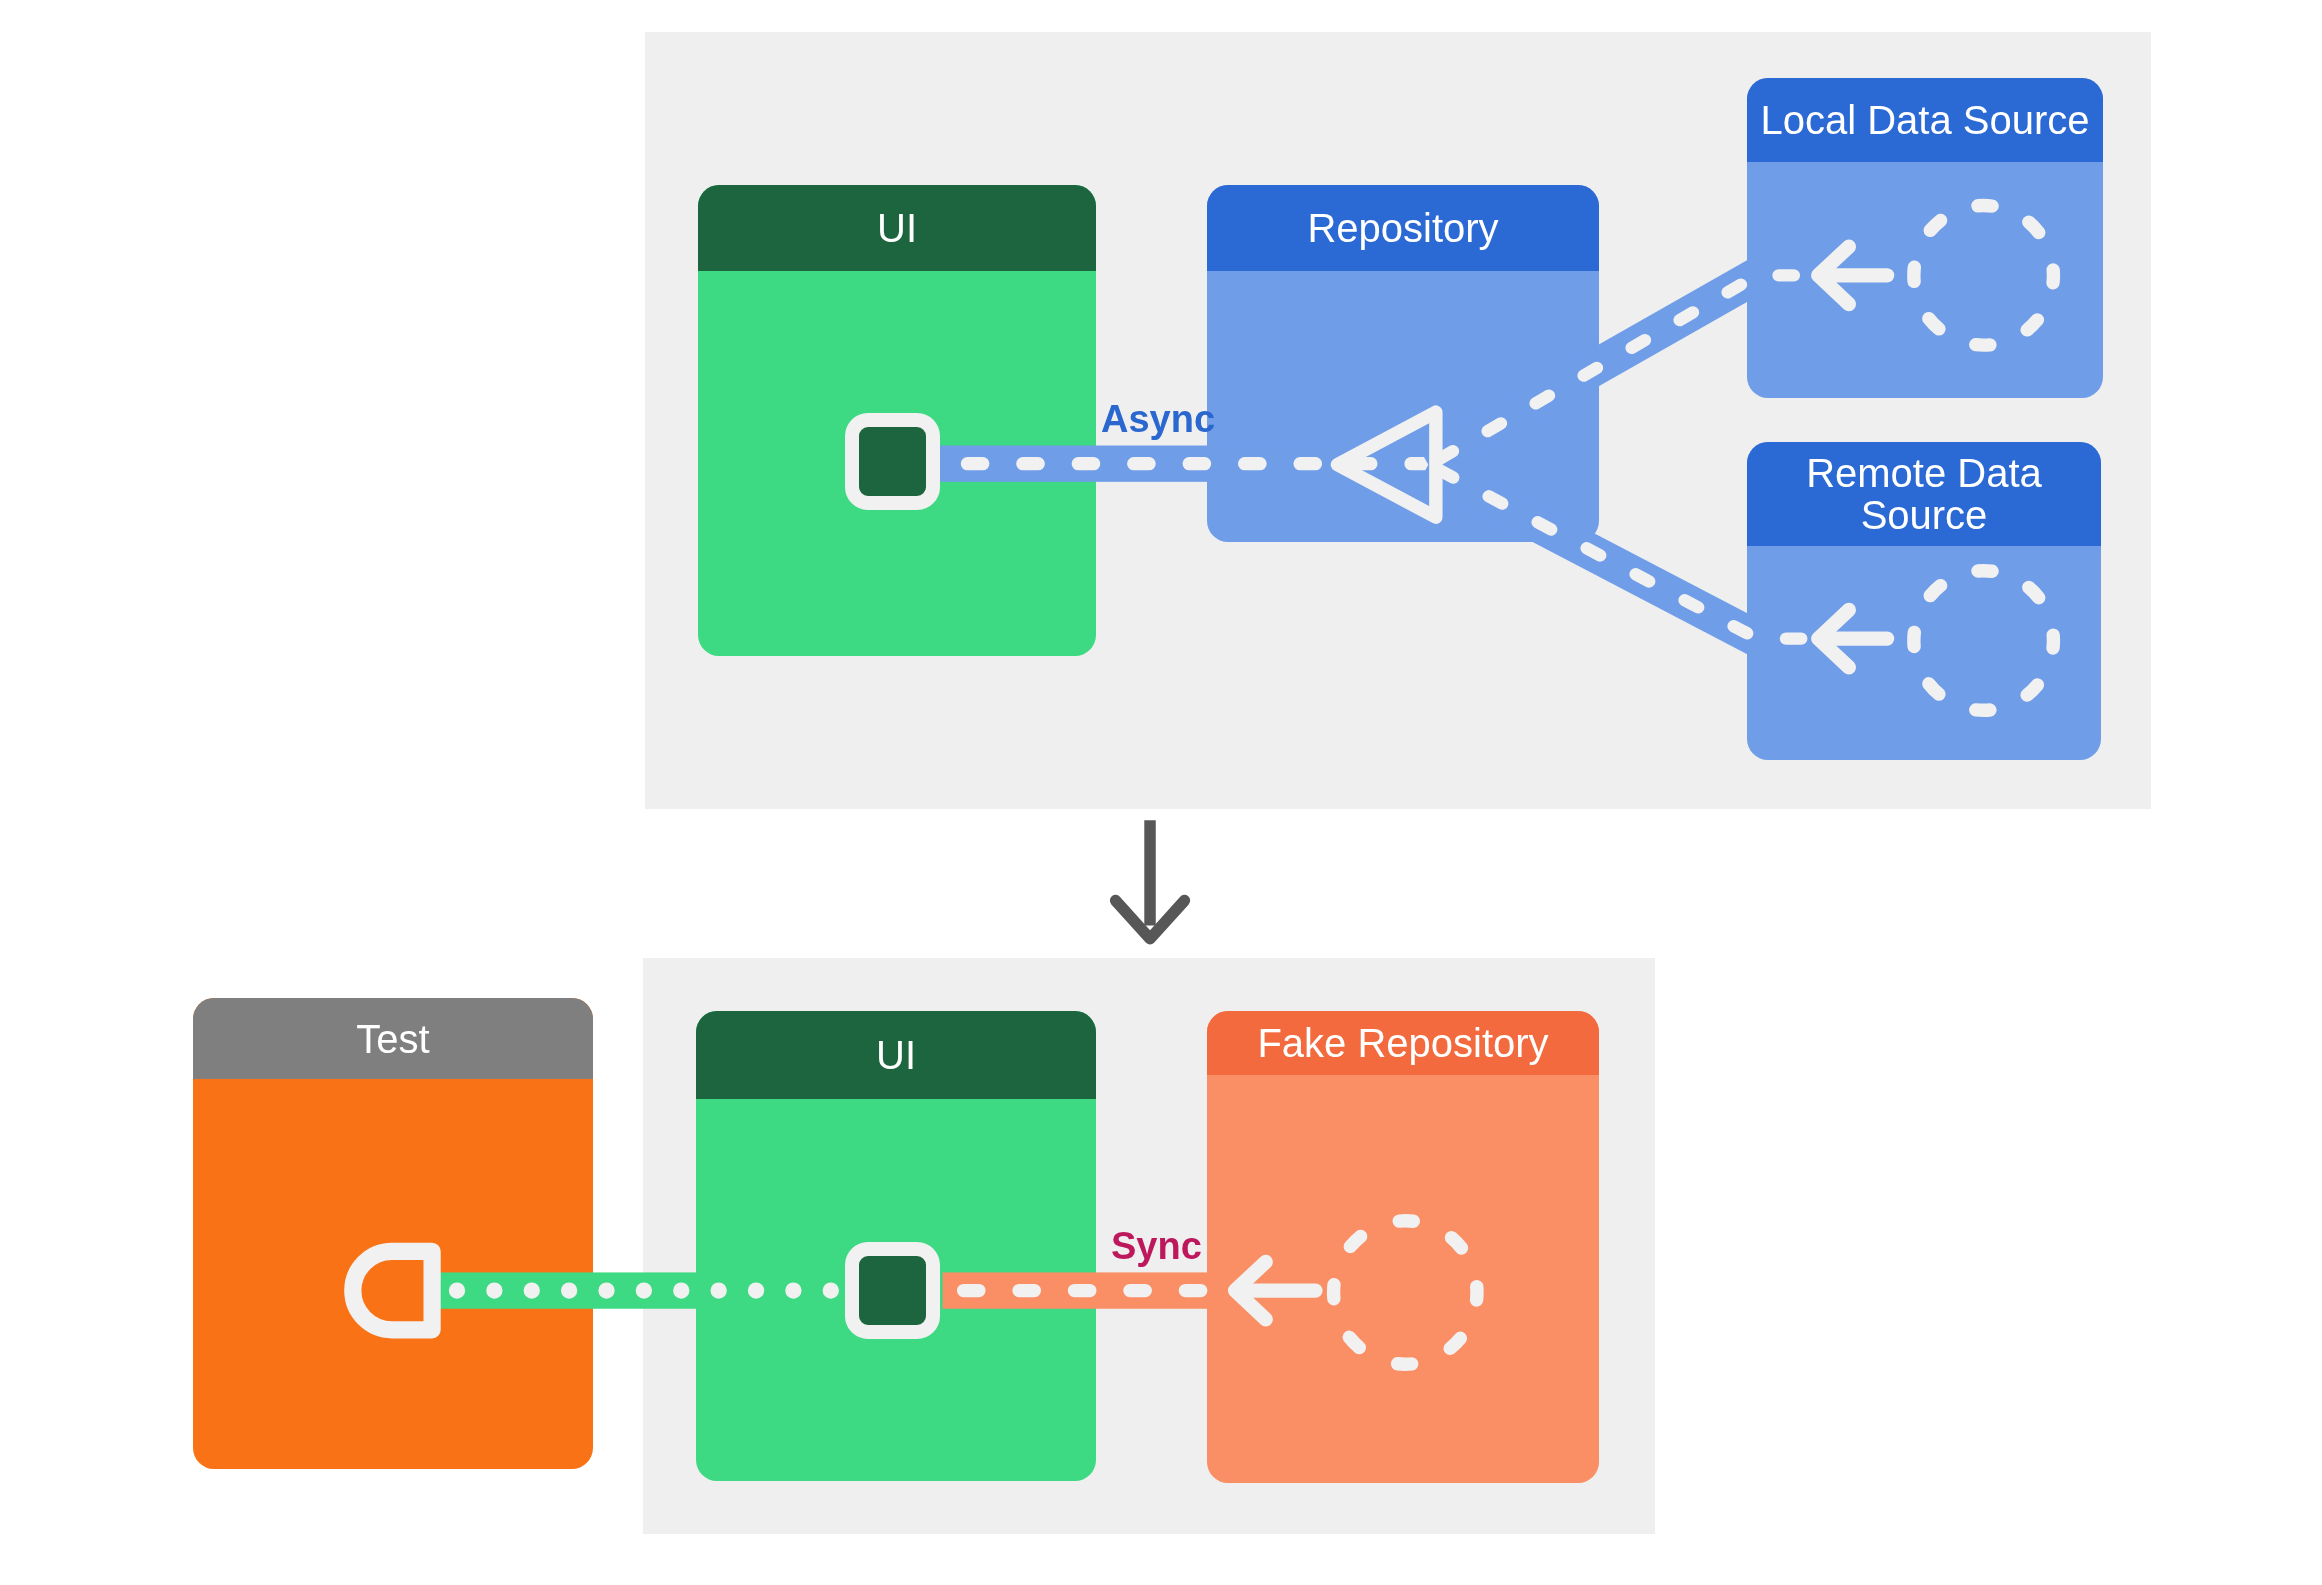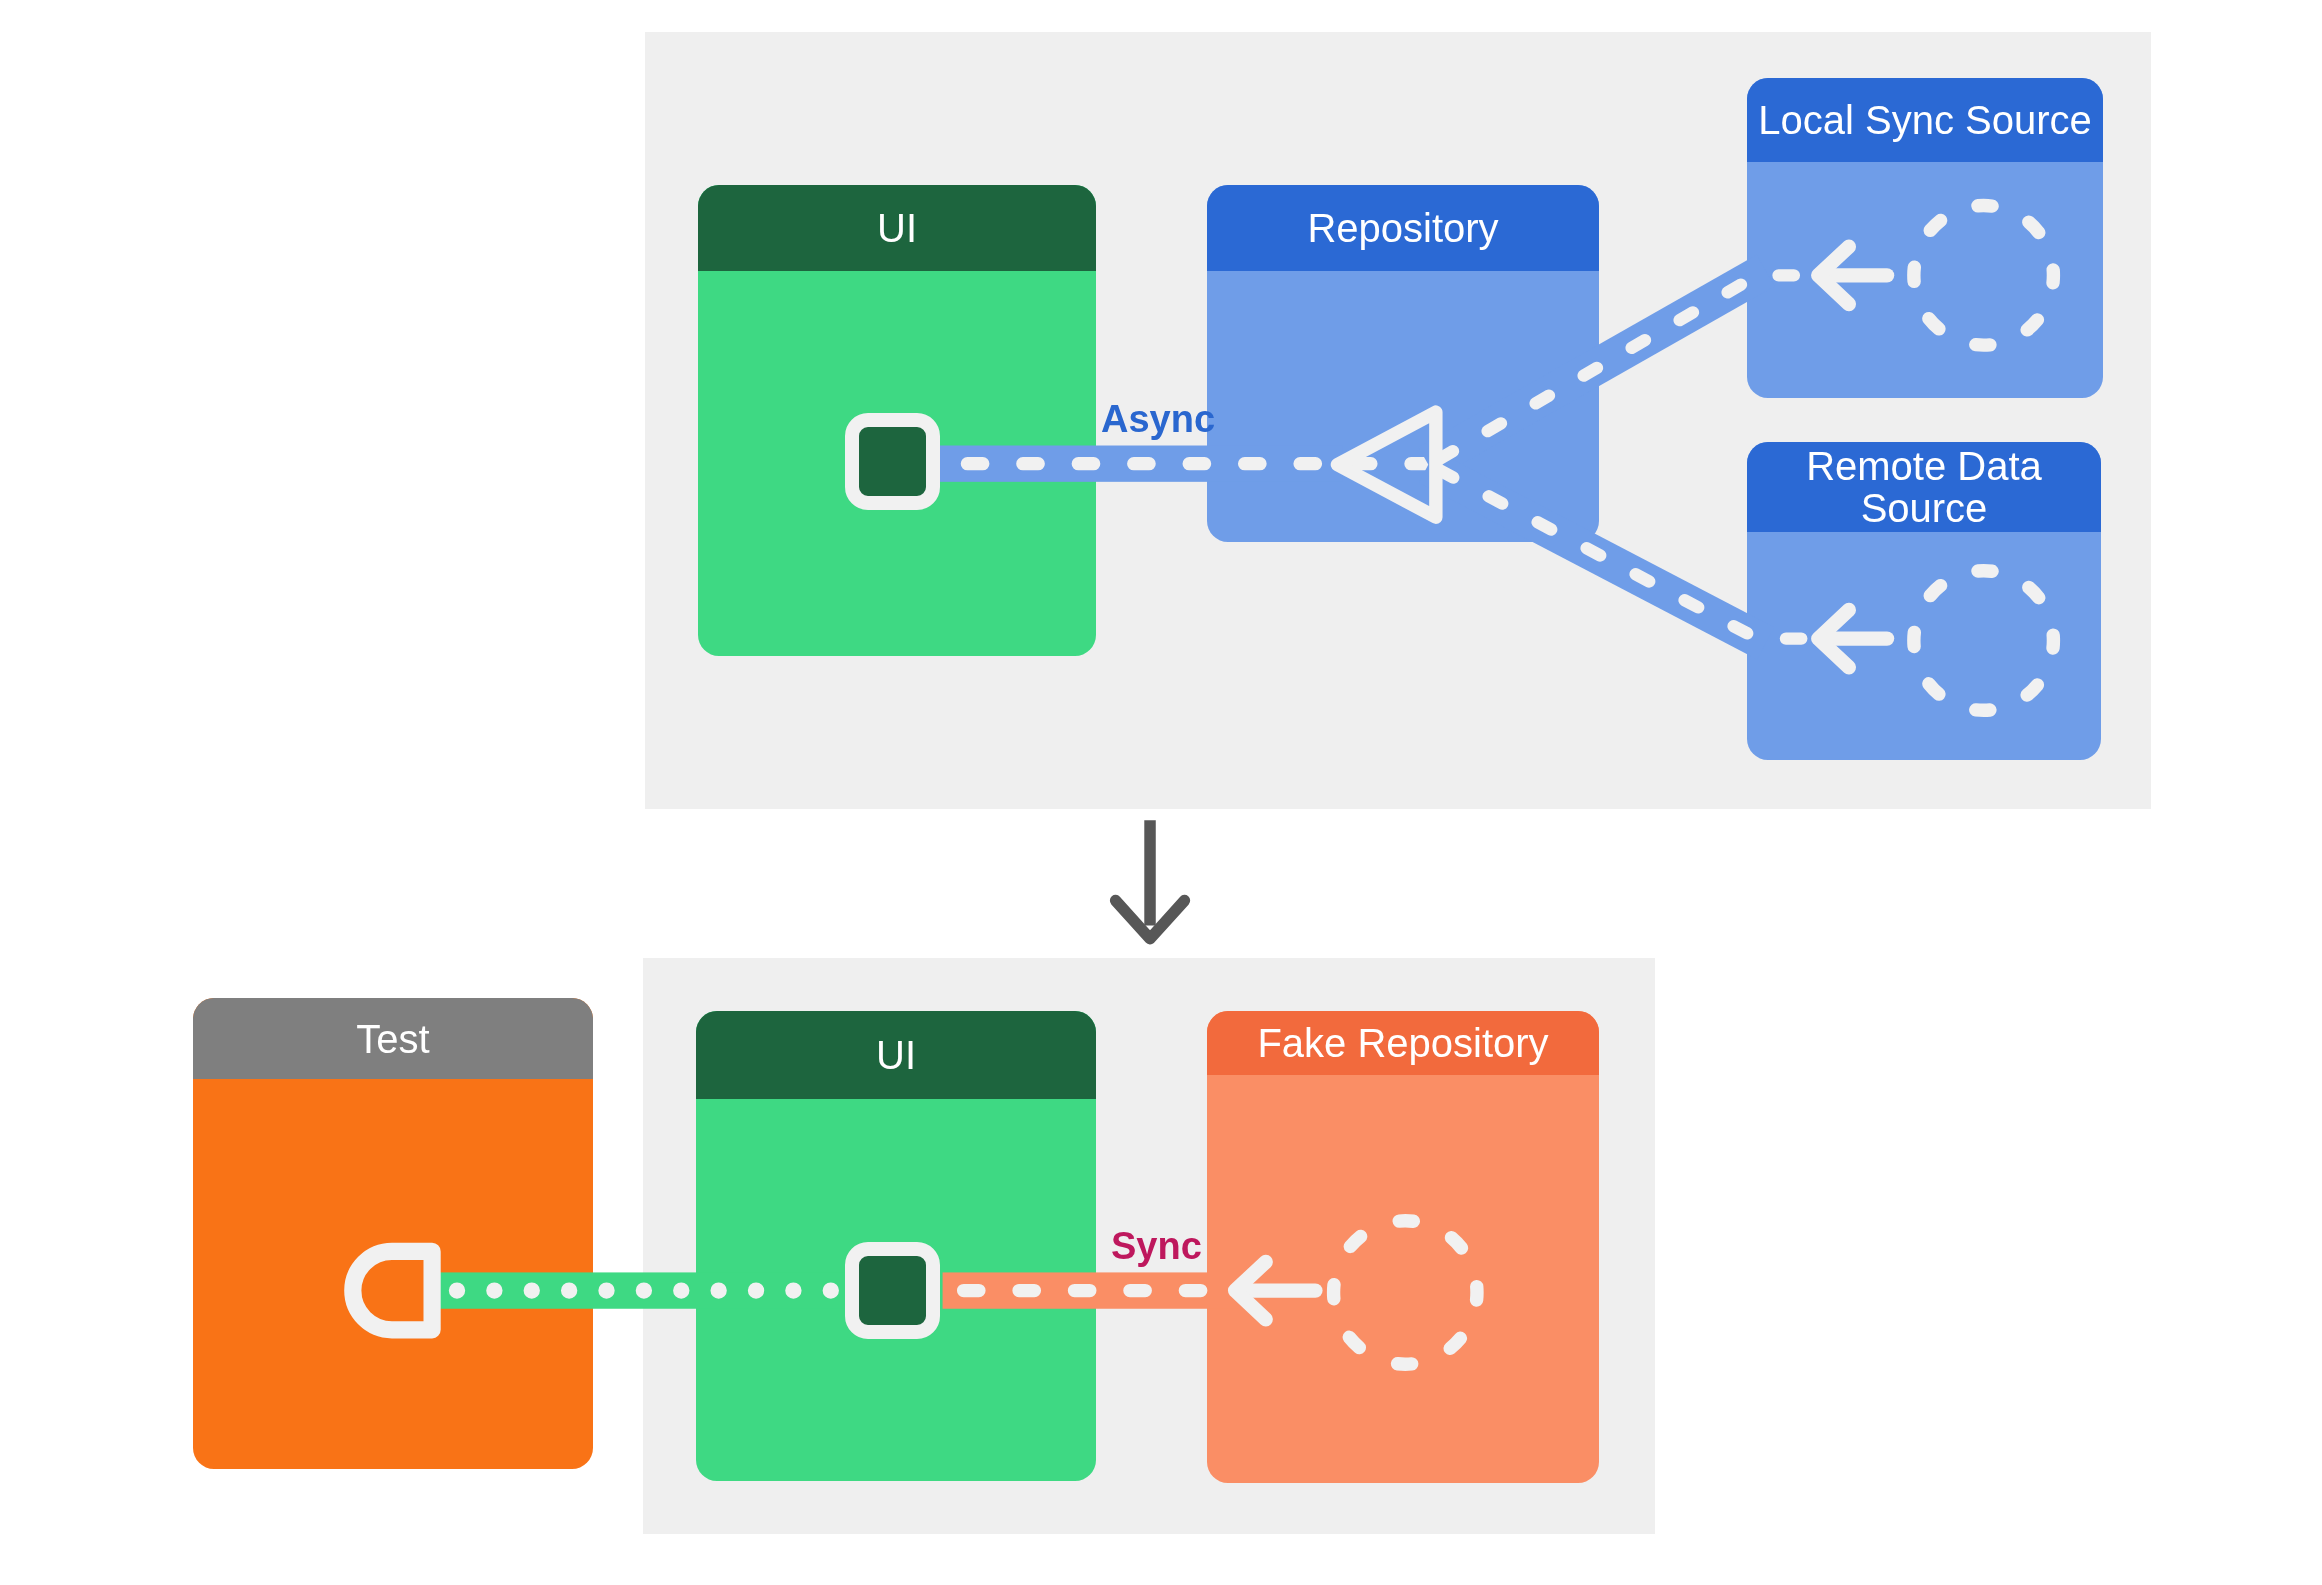--- a/index.html
+++ b/index.html
@@ -15,21 +15,21 @@
     font-size:40px;line-height:42px;text-align:center;}
   .one-line{white-space:nowrap;}
 
   #card-ui-top{left:698px;top:185px;width:398px;height:471px;background:#3ed983;}
   #card-ui-top .card-header{height:86px;background:#1d653e;}
   #card-repository{left:1207px;top:185px;width:392px;height:357px;background:#6f9de8;}
   #card-repository .card-header{height:86px;background:#2b69d4;}
   #card-local{left:1747px;top:78px;width:356px;height:320px;background:#6f9de8;}
   #card-local .card-header{height:84px;background:#2b69d4;}
   #card-remote{left:1747px;top:442px;width:354px;height:318px;background:#6f9de8;}
-  #card-remote .card-header{height:86px;background:#2b69d4;padding:2px 38px;}
+  #card-remote .card-header{height:86px;background:#2b69d4;padding:9px 38px;}
   #card-test{left:193px;top:998px;width:400px;height:471px;background:#f97316;}
   #card-test .card-header{height:81px;background:#7f7f7f;}
   #card-ui-bottom{left:696px;top:1011px;width:400px;height:470px;background:#3ed983;}
   #card-ui-bottom .card-header{height:88px;background:#1d653e;}
   #card-fake{left:1207px;top:1011px;width:392px;height:472px;background:#fa8e65;}
   #card-fake .card-header{height:64px;background:#f26a3d;}
 
   svg.overlay{position:absolute;left:0;top:0;z-index:2;pointer-events:none;}
 
   .widget{position:absolute;width:67px;height:69px;background:#1d653e;
@@ -52,21 +52,21 @@
     <span class="one-line">UI</span>
   </div>
 </div>
 <div class="card" id="card-repository">
   <div class="card-header">
     <span class="one-line">Repository</span>
   </div>
 </div>
 <div class="card" id="card-local">
   <div class="card-header">
-    <span class="one-line">Local Sync Source</span>
+    <span class="one-line">Local Data Source</span>
   </div>
 </div>
 <div class="card" id="card-remote">
   <div class="card-header">
     <span>Remote Data Source</span>
   </div>
 </div>
 <div class="card" id="card-test">
   <div class="card-header">
     <span class="one-line">Test</span>

